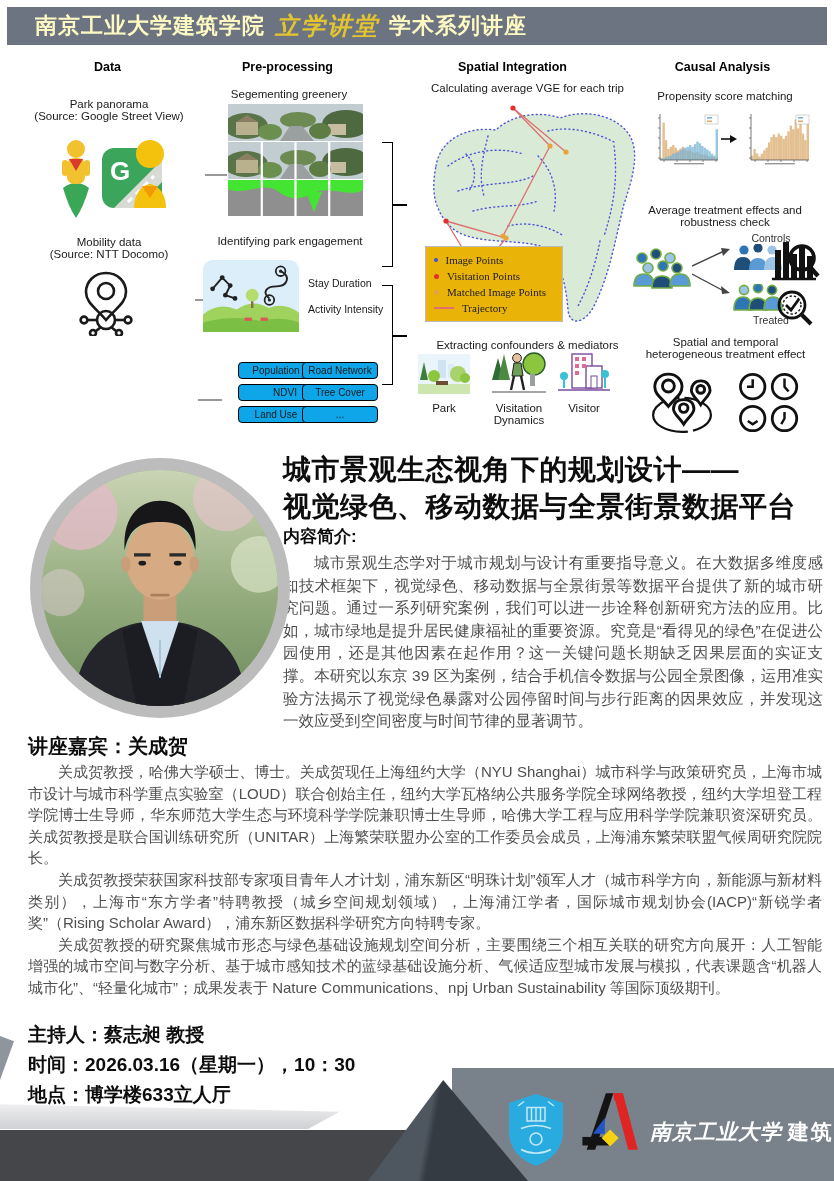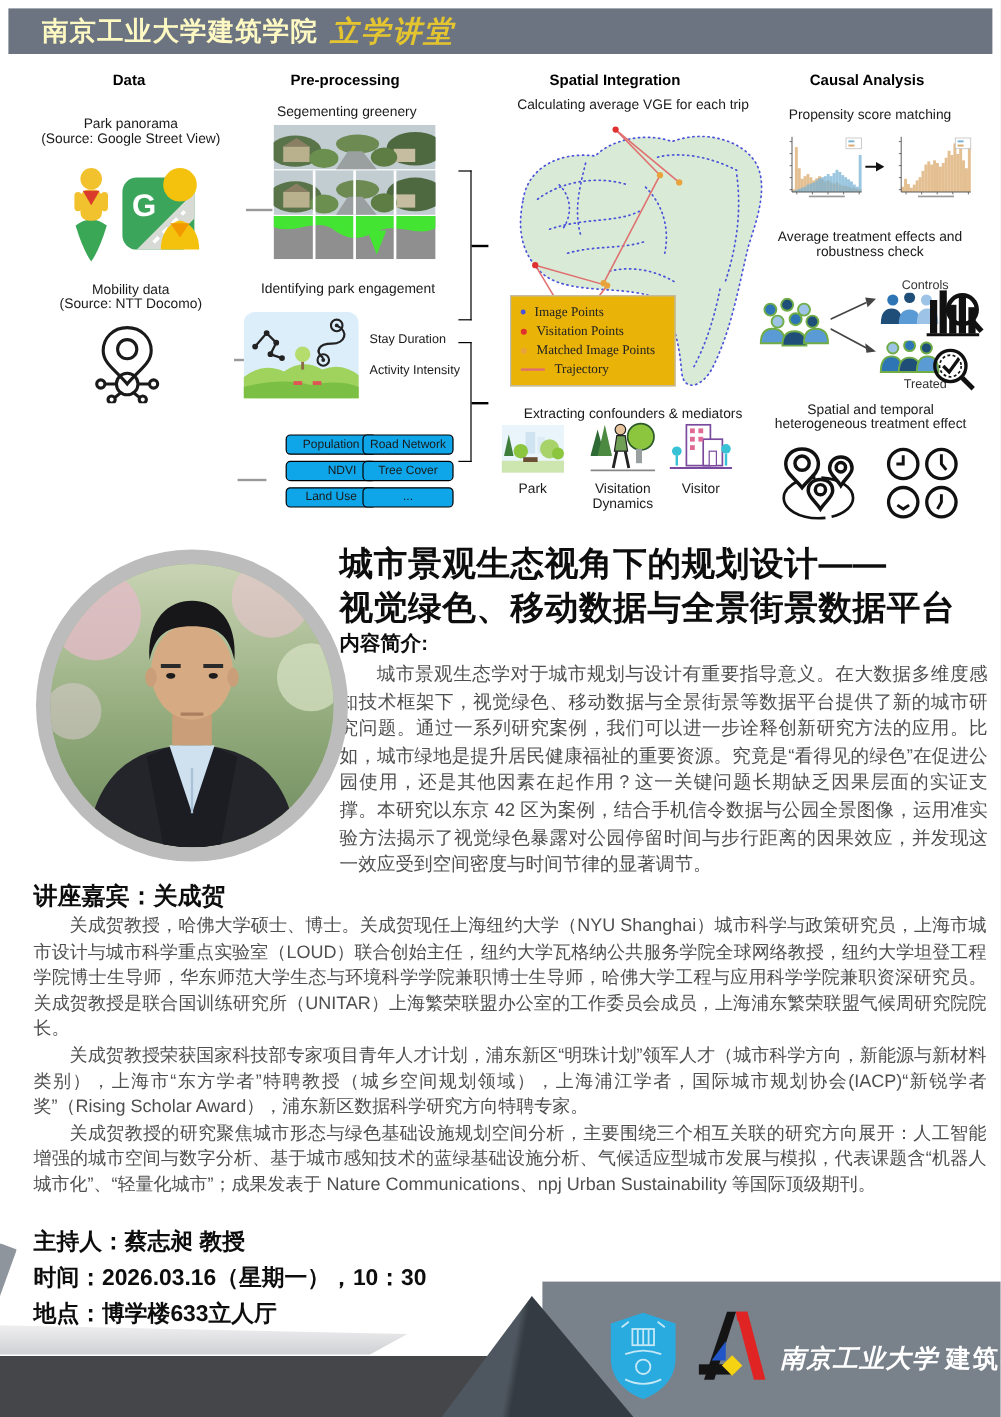--- a/index.html
+++ b/index.html
@@ -50,20 +50,21 @@
   #collegeEn { left:650px; top:1146px; color:#e8eaec; font-size:9.5px; letter-spacing:0.4px; }
 </style>
 </head>
 <body>
 
 <div id="page">
 
   <div id="banner" class="abs">
     <span class="w">南京工业大学建筑学院</span>
     <span class="y">立学讲堂</span>
+    <span class="w">学术系列讲座</span>
   </div>
 
   <div id="diag" class="abs">
 
     <div class="abs colhead ctr" style="left:35px;top:8px;width:105px;">Data</div>
     <div class="abs colhead ctr" style="left:205px;top:8px;width:125px;">Pre-processing</div>
     <div class="abs colhead ctr" style="left:425px;top:8px;width:135px;">Spatial Integration</div>
     <div class="abs colhead ctr" style="left:640px;top:8px;width:125px;">Causal Analysis</div>
 
     <div class="abs ctr pre" style="left:0;top:46px;width:178px;">Park panorama
@@ -389,21 +390,21 @@
         <line x1="6" y1="38" x2="8" y2="38" stroke="#555" stroke-width="0.7"></line>
         <line x1="51" y1="50" x2="51" y2="52" stroke="#555" stroke-width="0.7"></line>
         <line x1="6" y1="48" x2="8" y2="48" stroke="#555" stroke-width="0.7"></line>
         <line x1="64" y1="50" x2="64" y2="52" stroke="#555" stroke-width="0.7"></line>
         <rect x="53" y="5" width="13" height="9" fill="#fff" stroke="#aaa" stroke-width="0.5"></rect>
         <rect x="55" y="7" width="5" height="1.6" fill="#7ab3d5"></rect>
         <rect x="55" y="10.5" width="5" height="1.6" fill="#d9a96c"></rect>
         <rect x="22" y="53" width="30" height="1.4" fill="#999"></rect>
       </svg>
 
-    <div class="abs ctr pre" style="left:615px;top:140px;width:180px;">Average treatment effects and
+    <div class="abs ctr pre" style="left:615px;top:152px;width:180px;">Average treatment effects and
 robustness check</div>
     <svg class="abs" style="left:610px;top:196px;" width="64" height="48" viewBox="0 0 64 48">
       <g stroke="#70ad47" stroke-width="1.6">
         <circle cx="12" cy="10" r="5" fill="#2e75b6"></circle>
           <circle cx="26" cy="6" r="5" fill="#1f4e79"></circle>
           <circle cx="40" cy="10" r="5" fill="#9dc3e6"></circle>
         <circle cx="18" cy="20" r="5" fill="#9dc3e6"></circle>
           <circle cx="33" cy="18" r="5" fill="#2e75b6"></circle>
           <circle cx="47" cy="20" r="5" fill="#1f4e79"></circle>
         <path d="M4,38 Q4,26 14,26 Q24,26 24,38 Z" fill="#5b9bd5"></path>
@@ -483,21 +484,21 @@
         <polyline points="59,8 59,18 64,24"></polyline>
         <polyline points="14,60 20,64 26,60"></polyline>
         <polyline points="59,49 59,57 55,64"></polyline>
       </g>
     </svg>
   </div>
 
   <div id="title1" class="abs" style="top:451px;">城市景观生态视角下的规划设计——</div>
   <div id="title2" class="abs" style="top:488px;">视觉绿色、移动数据与全景街景数据平台</div>
   <div id="absHead" class="abs">内容简介:</div>
-  <div id="abstract" class="abs">城市景观生态学对于城市规划与设计有重要指导意义。在大数据多维度感知技术框架下，视觉绿色、移动数据与全景街景等数据平台提供了新的城市研究问题。通过一系列研究案例，我们可以进一步诠释创新研究方法的应用。比如，城市绿地是提升居民健康福祉的重要资源。究竟是“看得见的绿色”在促进公园使用，还是其他因素在起作用？这一关键问题长期缺乏因果层面的实证支撑。本研究以东京 42 区为案例，结合手机信令数据与公园全景图像，运用准实验方法揭示了视觉绿色暴露对公园停留时间与步行距离的因果效应，并发现这一效应受到空间密度与时间节律的显著调节。</div>
+  <div id="abstract" class="abs">城市景观生态学对于城市规划与设计有重要指导意义。在大数据多维度感知技术框架下，视觉绿色、移动数据与全景街景等数据平台提供了新的城市研究问题。通过一系列研究案例，我们可以进一步诠释创新研究方法的应用。比如，城市绿地是提升居民健康福祉的重要资源。究竟是“看得见的绿色”在促进公园使用，还是其他因素在起作用？这一关键问题长期缺乏因果层面的实证支撑。本研究以东京 39 区为案例，结合手机信令数据与公园全景图像，运用准实验方法揭示了视觉绿色暴露对公园停留时间与步行距离的因果效应，并发现这一效应受到空间密度与时间节律的显著调节。</div>
 
   <div id="photoWrap" class="abs">
     <svg width="236" height="236" viewBox="0 0 100 100">
       <defs>
         <linearGradient id="bgG" x1="0" y1="0" x2="0" y2="1">
           <stop offset="0" stop-color="#c9d4b4"></stop>
             <stop offset="0.55" stop-color="#93ab7c"></stop>
             <stop offset="1" stop-color="#6d8a5d"></stop>
         </linearGradient>
       </defs>

